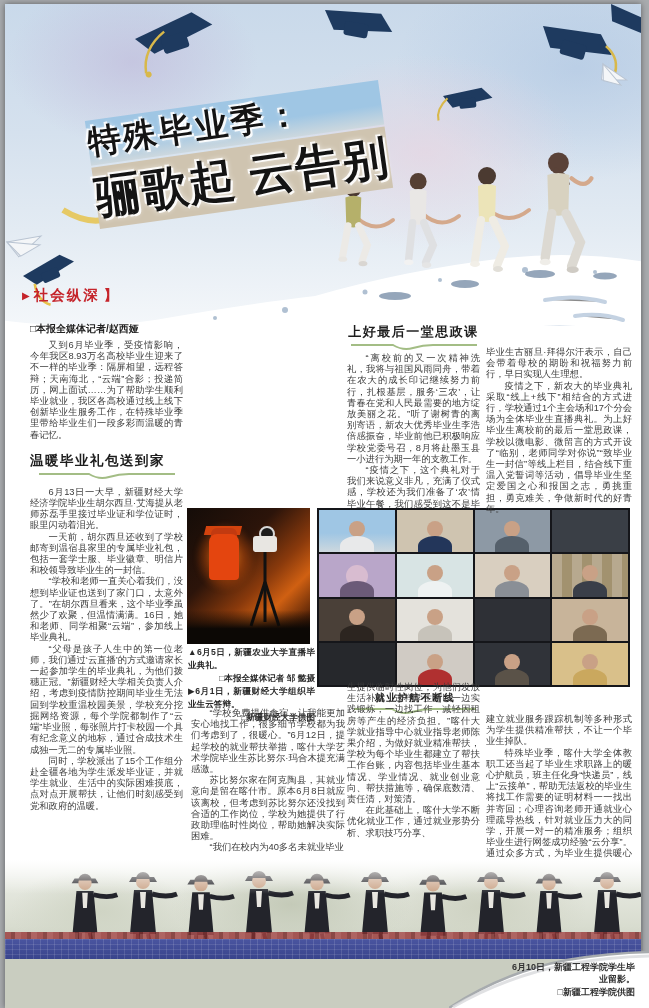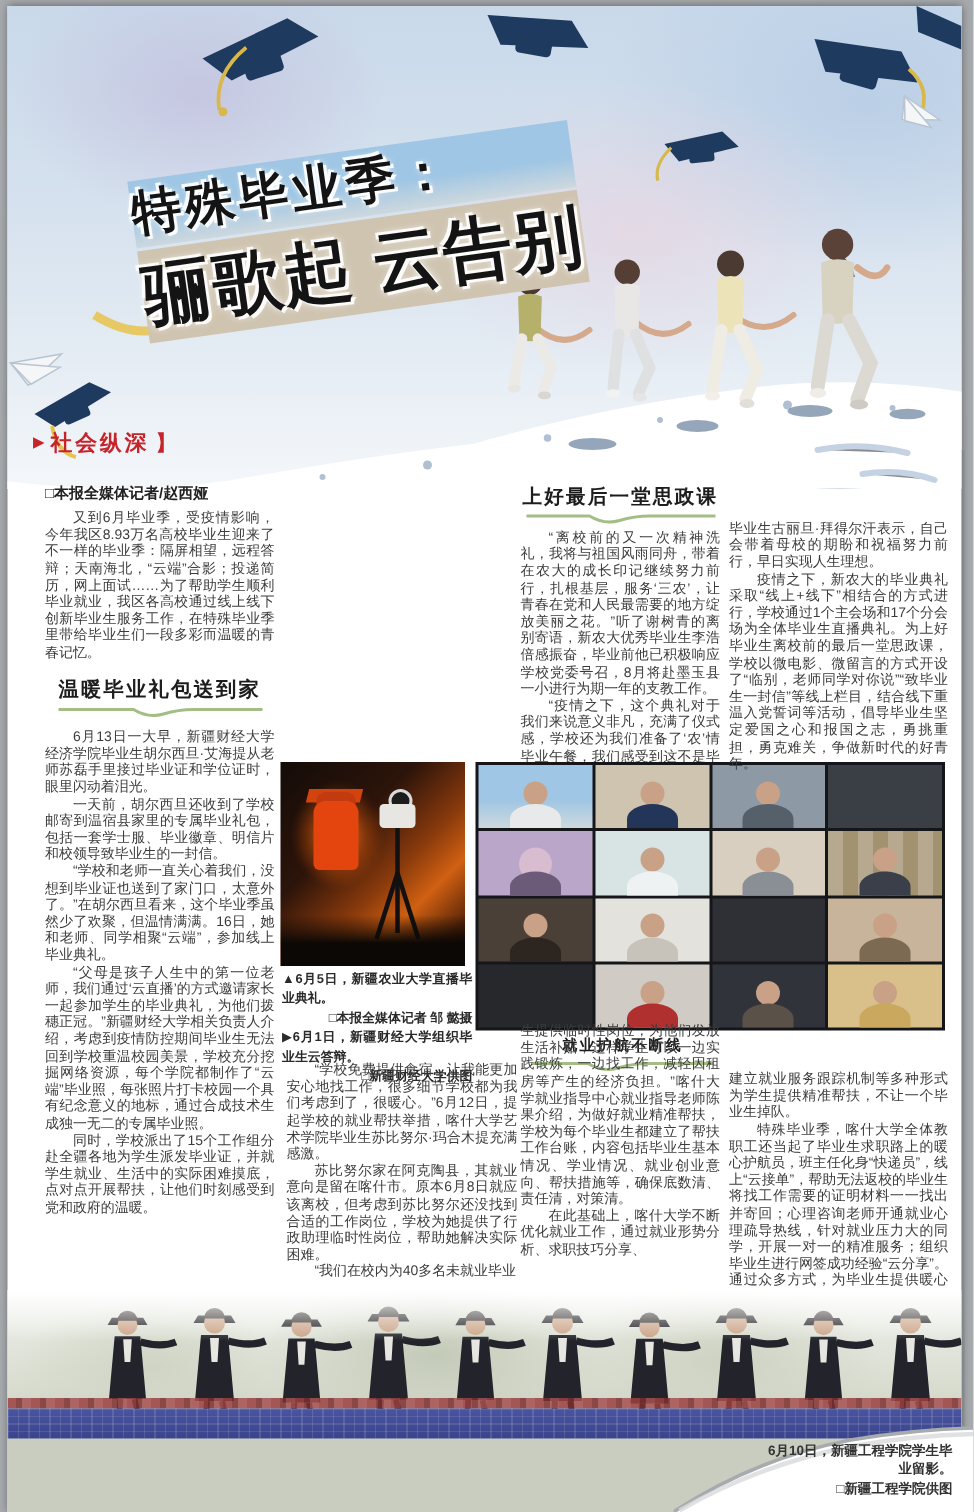--- a/index.html
+++ b/index.html
@@ -25,21 +25,21 @@
   
   .section-label{position:absolute;left:22px;top:286px;color:#c5242b;font-weight:bold;
        font-size:14.5px;letter-spacing:2px;display:flex;align-items:center;gap:4px;}
   .section-label .arrow{font-size:10px;letter-spacing:0;}
   .section-label .bracket{font-size:14px;letter-spacing:0;}
   
   .byline{position:absolute;left:30px;top:322px;font-size:10px;font-weight:bold;color:#222;}
   .colblock{position:absolute;}
   .p{margin:0;font-size:9.3px;line-height:11.2px;color:#3b3b3b;text-align:justify;text-indent:2em;}
   .p.cont{text-indent:0;}
-  .h2wrap{text-align:center;margin:10px 0 6px 0;}
+  .h2wrap{text-align:left;margin:10px 0 6px 0;}
   .h2{font-size:13.5px;font-weight:bold;color:#1d1d1d;letter-spacing:1.5px;}
   .h2svg{display:block;margin:2px auto 0 auto;}
   .abs-h2{position:absolute;text-align:center;}
   
   .photo-ceremony{position:absolute;left:187px;top:508px;width:123px;height:136px;overflow:hidden;
       background:linear-gradient(135deg,#140c08 0%,#2c140a 35%,#8a3a0c 58%,#d06012 72%,#5e2708 88%,#1a0d06 100%);}
   .photo-ceremony .glow{position:absolute;left:8px;top:14px;width:60px;height:70px;border-radius:50%;
       background:radial-gradient(closest-side,rgba(255,150,40,.95),rgba(200,80,10,.5) 60%,transparent);filter:blur(2px);}
   .photo-ceremony .gown{position:absolute;left:22px;top:26px;width:30px;height:46px;border-radius:8px 8px 4px 4px;
       background:#e4450f;box-shadow:0 -8px 0 -2px #c23a10;}

